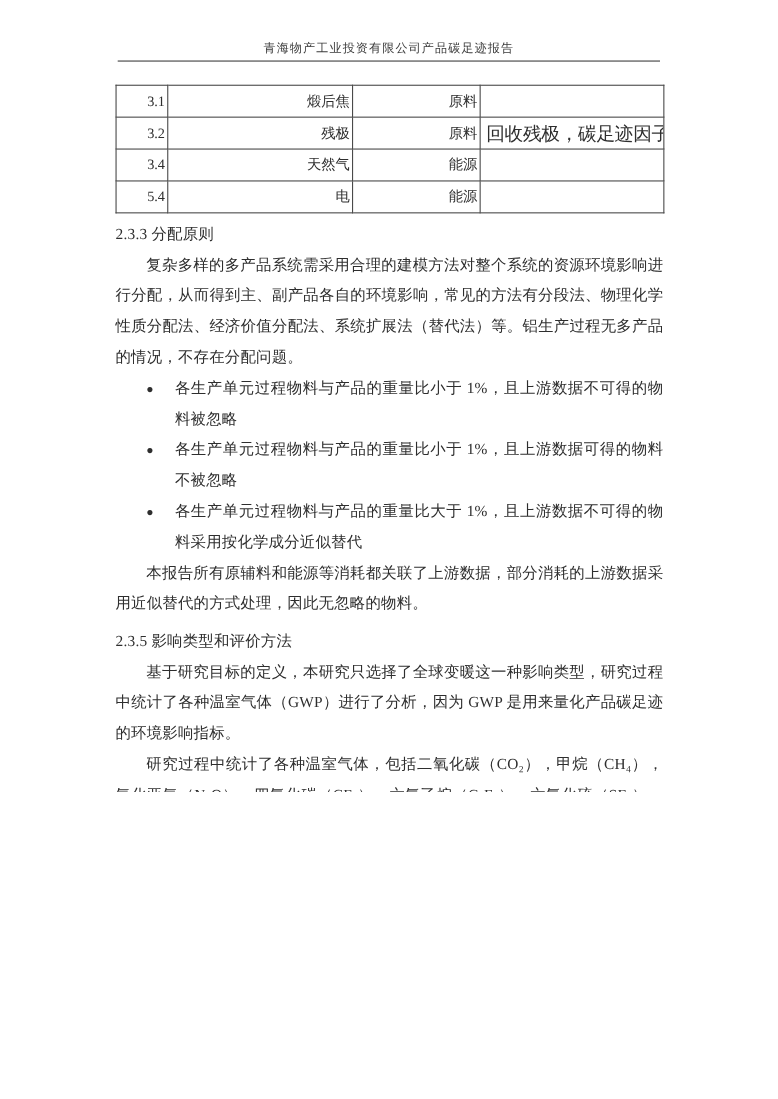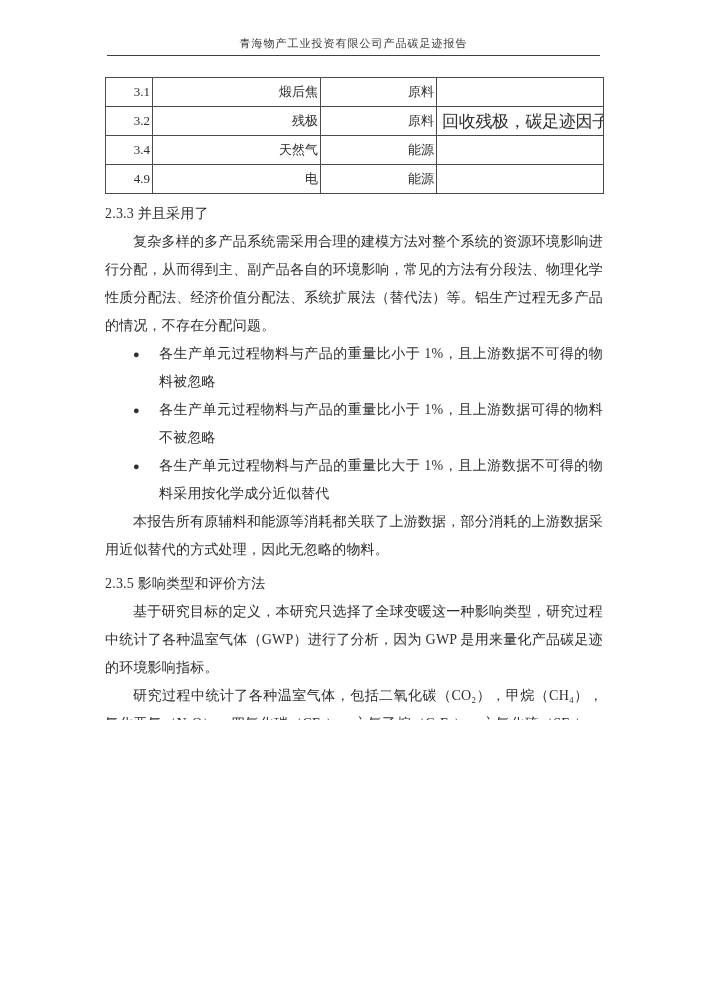--- a/index.html
+++ b/index.html
@@ -104,31 +104,31 @@
           <td>原料</td>
           <td class="note-cell">回收残极，碳足迹因子视为0</td>
         </tr>
         <tr>
           <td>3.4</td>
           <td>天然气</td>
           <td>能源</td>
           <td class="note-cell"></td>
         </tr>
         <tr>
-          <td>4.9</td>
+          <td>5.4</td>
           <td>电</td>
           <td>能源</td>
           <td class="note-cell"></td>
         </tr>
       </tbody>
     </table>
 
     <div class="body-text">
 
-      <h3 class="sec-heading">2.3.3 并且采用了</h3>
+      <h3 class="sec-heading">2.3.3 分配原则</h3>
       <p class="para">复杂多样的多产品系统需采用合理的建模方法对整个系统的资源环境影响进行分配，从而得到主、副产品各自的环境影响，常见的方法有分段法、物理化学性质分配法、经济价值分配法、系统扩展法（替代法）等。铝生产过程无多产品的情况，不存在分配问题。</p>
 
 
       <ul class="cutoff-list">
         <li>
           <span class="bullet-dot">●</span>
           <span class="bullet-text">各生产单元过程物料与产品的重量比小于 1%，且上游数据不可得的物料被忽略</span>
         </li>
         <li>
           <span class="bullet-dot">●</span>

